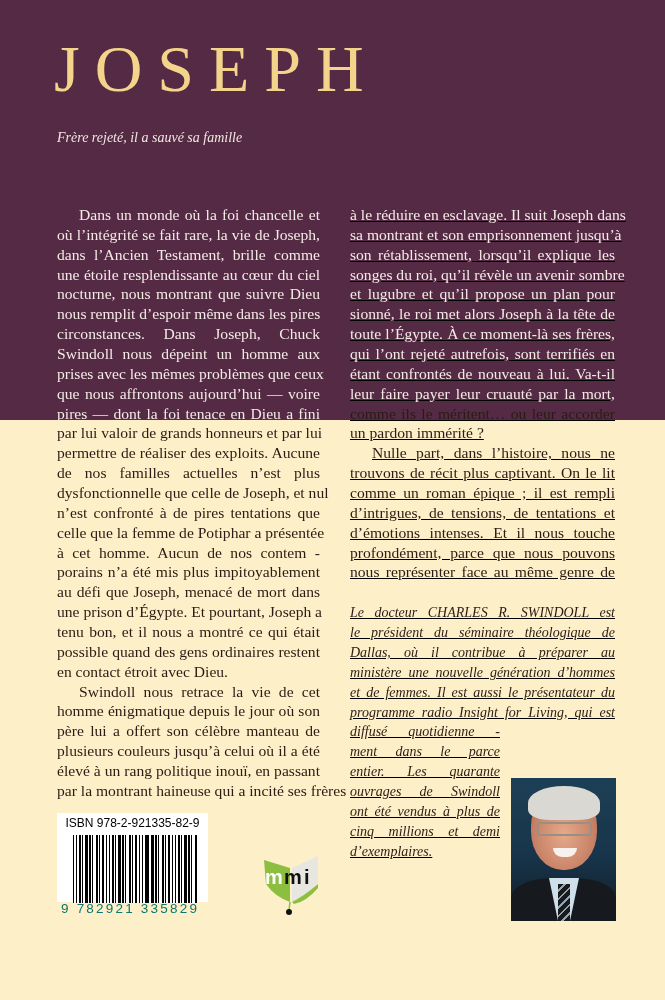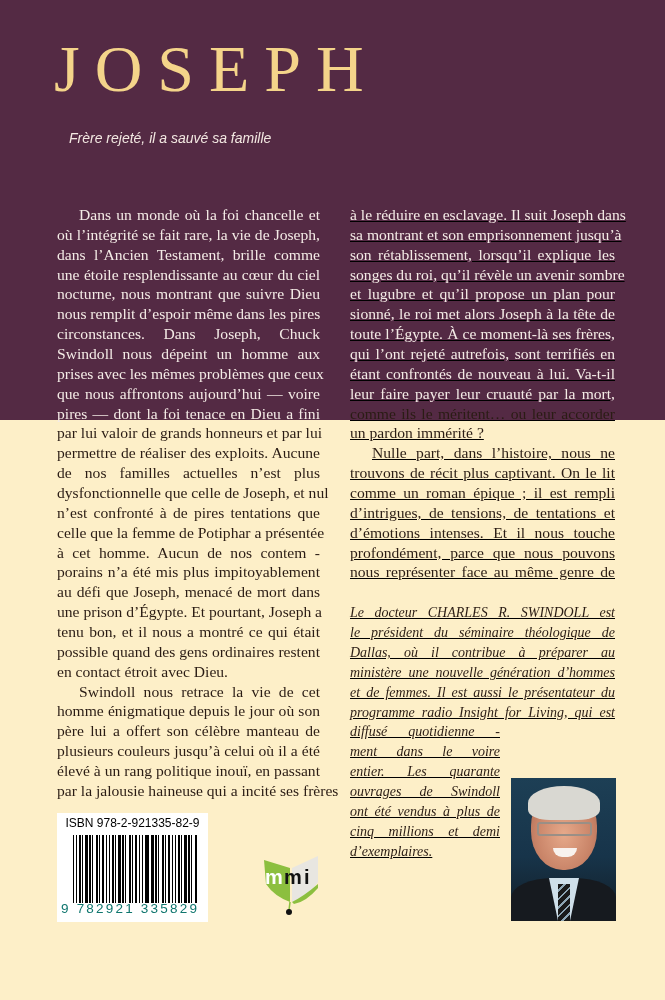--- a/index.html
+++ b/index.html
@@ -15,24 +15,23 @@
     }
     .title {
       position: absolute; left: 54px; top: 36px;
       font-family: "Liberation Serif", serif;
       font-size: 66px; letter-spacing: 15px; line-height: 1;
       color: #f4d48a;
       font-weight: normal;
     }
     .subtitle {
       position: absolute; left: 57px; top: 130px;
-      font-family: Liberation Sans, sans-serif;
+      font-family: Liberation Serif, serif;
       font-style: italic; font-size: 14px;
       color: #f3e8e2;
-      margin-left: 12px;
     }
     .col {
       position: absolute; top: 205px;
       font-size: 15.6px; line-height: 19.86px;
       text-align: justify;
     }
     .col-left { left: 57px; width: 263px; }
     .col-right { left: 350px; width: 265px; top: 205px; text-decoration: underline; }
     .line { display: block; white-space: nowrap; text-align-last: justify; height: 19.86px; }
     .line.last { text-align-last: left; }
@@ -73,21 +72,21 @@
     .photo .collar {
       position: absolute; left: 38px; top: 100px; width: 30px; height: 43px;
       background: #cfe0ea;
       clip-path: polygon(0 0, 100% 0, 70% 100%, 30% 100%);
     }
     .photo .tie {
       position: absolute; left: 47px; top: 106px; width: 12px; height: 40px;
       background: repeating-linear-gradient(135deg, #1a1a1a 0 4px, #8ea6b4 4px 6px);
     }
     .barcode-box {
-      position: absolute; left: 57px; top: 813px; width: 151px; height: 109px;
+      position: absolute; left: 57px; top: 813px; width: 151px; height: 89px;
       background: #ffffff;
     }
     .isbn-label {
       position: absolute; left: 0; top: 3px; width: 151px; text-align: center;
       font-family: "Liberation Sans", sans-serif; font-size: 12px; color: #000;
     }
     .bars {
       position: absolute; left: 16px; top: 22px; width: 125px; height: 68px;
       background: repeating-linear-gradient(90deg,
         #000 0 1.5px, #fff 1.5px 3px, #000 3px 4px, #fff 4px 6.5px,
@@ -134,21 +133,21 @@
   <span class="line dark-text">au défi que Joseph, menacé de mort dans</span>
   <span class="line dark-text">une prison d’Égypte. Et pourtant, Joseph a</span>
   <span class="line dark-text">tenu bon, et il nous a montré ce qui était</span>
   <span class="line dark-text">possible quand des gens ordinaires restent</span>
   <span class="line last dark-text">en contact étroit avec Dieu.</span>
   <span class="line indent dark-text">Swindoll nous retrace la vie de cet</span>
   <span class="line dark-text">homme énigmatique depuis le jour où son</span>
   <span class="line dark-text">père lui a offert son célèbre manteau de</span>
   <span class="line dark-text">plusieurs couleurs jusqu’à celui où il a été</span>
   <span class="line dark-text">élevé à un rang politique inouï, en passant</span>
-  <span class="line dark-text">par la jalousie haineuse qui a incité ses frères</span>
+  <span class="line dark-text">par la montrant haineuse qui a incité ses frères</span>
 </div>
 
 <div class="col col-right">
   <span class="line purple-text">à le réduire en esclavage. Il suit Joseph dans</span>
   <span class="line purple-text">sa montrant et son emprisonnement jusqu’à</span>
   <span class="line purple-text">son rétablissement, lorsqu’il explique les</span>
   <span class="line purple-text">songes du roi, qu’il révèle un avenir sombre</span>
   <span class="line purple-text">et lugubre et qu’il propose un plan pour</span>
   <span class="line purple-text">sionné, le roi met alors Joseph à la tête de</span>
   <span class="line purple-text">toute l’Égypte. À ce moment-là ses frères,</span>
@@ -169,21 +168,21 @@
 
   <div class="bio dark-text">
     <span class="line">Le docteur CHARLES R. SWINDOLL est</span>
     <span class="line">le président du séminaire théologique de</span>
     <span class="line">Dallas, où il contribue à préparer au</span>
     <span class="line">ministère une nouvelle génération d’hommes</span>
     <span class="line">et de femmes. Il est aussi le présentateur du</span>
     <span class="line">programme radio Insight for Living, qui est</span>
     <div class="bio-narrow">
       <span class="line">diffusé quotidienne -</span>
-      <span class="line">ment dans le voire</span>
+      <span class="line">ment dans le parce</span>
       <span class="line">entier. Les quarante</span>
       <span class="line">ouvrages de Swindoll</span>
       <span class="line">ont été vendus à plus de</span>
       <span class="line">cinq millions et demi</span>
       <span class="line last">d’exemplaires.</span>
     </div>
   </div>
 </div>
 
 <div class="photo">

